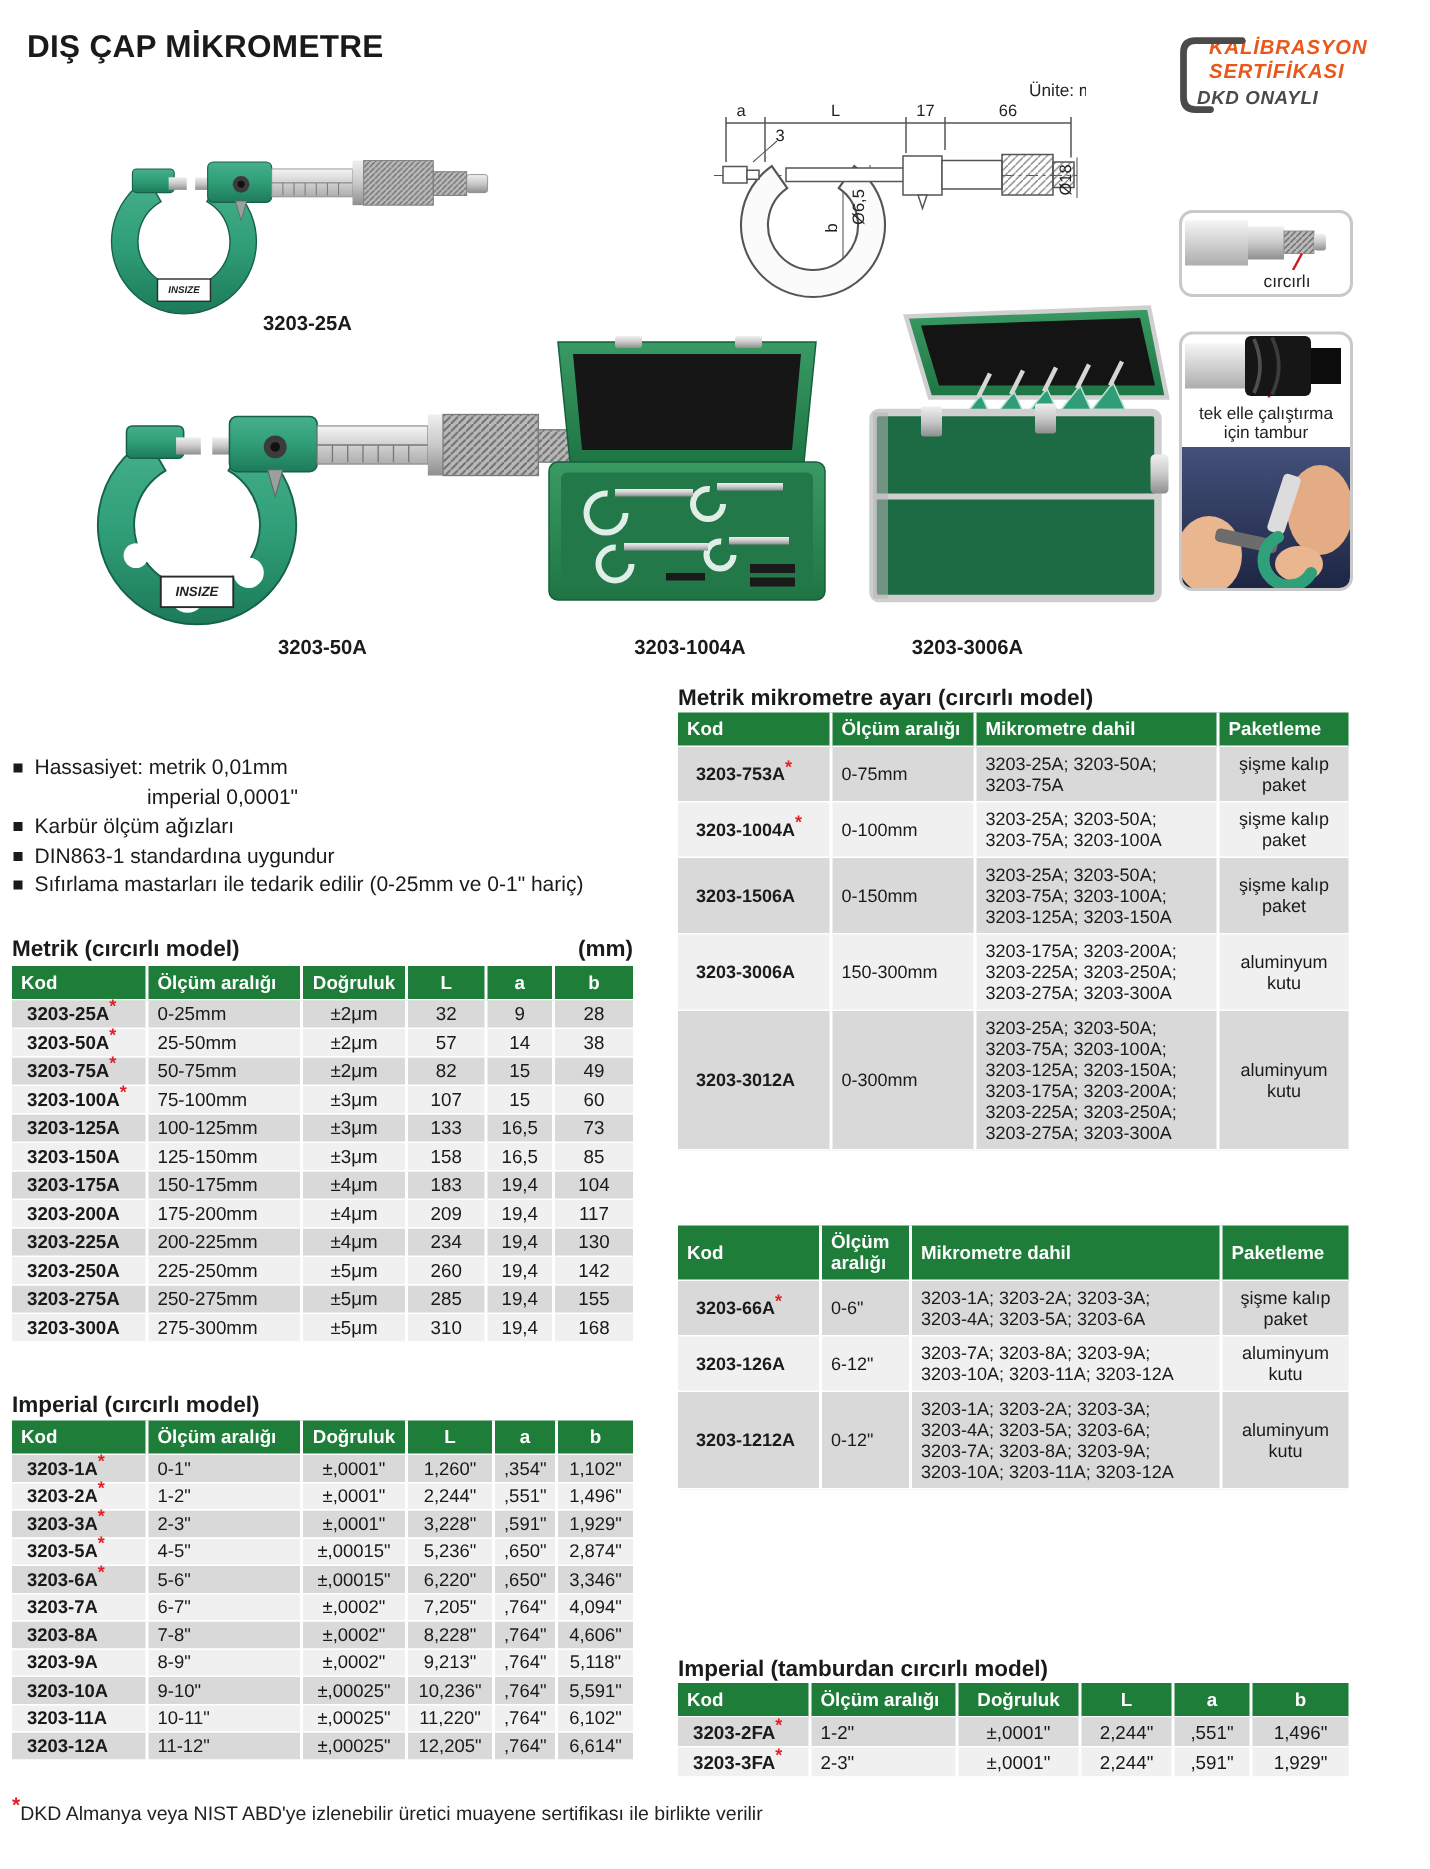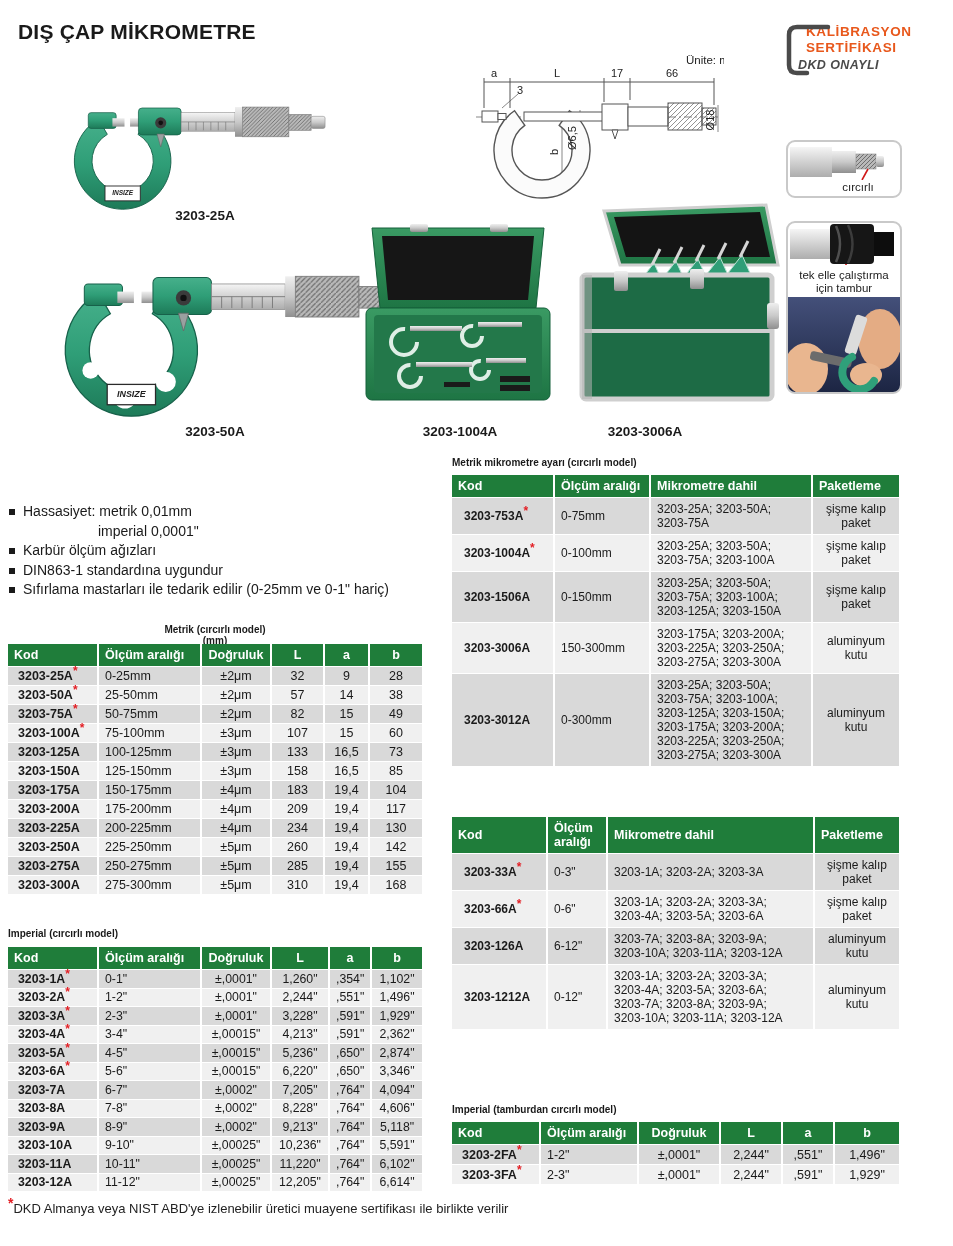--- a/index.html
+++ b/index.html
@@ -3,36 +3,36 @@
 <meta charset="utf-8">
 <style>
   html,body{margin:0;padding:0;background:#fff;}
   .page{position:relative;width:953px;height:1246px;background:#fff;overflow:hidden;
         font-family:"Liberation Sans",sans-serif;color:#1a1a1a;}
   .abs{position:absolute;}
 
   .main-title{font-size:21px;font-weight:bold;letter-spacing:0.2px;}
 
   
-  .badge-text1{font-size:13.5px;font-weight:bold;color:#e8581c;letter-spacing:0.6px;line-height:16px;}
+  .badge-text1{font-size:13.5px;font-weight:bold;font-style:italic;color:#e8581c;letter-spacing:0.6px;line-height:16px;}
   .badge-text3{font-size:12.5px;font-weight:bold;font-style:italic;color:#4a4a4a;letter-spacing:0.4px;}
 
   
   .callout{border:2px solid #c9c9c9;border-radius:9px;background:#fff;overflow:hidden;box-sizing:border-box;}
   .callout-label{font-size:11.5px;color:#222;text-align:center;line-height:13px;}
 
   
   ul.features{margin:0;padding:0;font-size:14px;line-height:19.5px;}
   ul.features li{list-style:none;position:relative;padding-left:15px;}
   ul.features li::before{content:"";position:absolute;left:1px;top:7px;width:6px;height:6px;background:#1a1a1a;}
   ul.features li.sub{padding-left:90px;}
   ul.features li.sub::before{display:none;}
 
-  .sec-title{font-size:10px;font-weight:bold;}
-  .title-row{display:flex;justify-content:space-between;align-items:center;flex-direction:column;}
+  .sec-title{font-size:15px;font-weight:bold;}
+  .title-row{display:flex;justify-content:space-between;align-items:center;}
 
   
   table{border-collapse:collapse;width:100%;table-layout:fixed;}
   th{background:#1f7d3a;color:#fff;font-weight:bold;font-size:12.5px;padding:4px 6px;white-space:pre-line;}
   td{font-size:12.5px;padding:2px 6px;vertical-align:middle;white-space:pre-line;}
   th,td{border-right:2px solid #fff;border-bottom:1px solid #fff;box-sizing:border-box;}
   th:last-child,td:last-child{border-right:none;}
   tbody tr:nth-child(odd) td{background:#d9d9d9;}
   tbody tr:nth-child(even) td{background:#f0f0f0;}
   .kod{font-weight:bold;}
@@ -485,28 +485,20 @@
         </tr>
         <tr>
           <td><span class="kod">3203-3A</span><span class="star">*</span></td>
           <td>2-3"</td>
           <td>±,0001"</td>
           <td>3,228"</td>
           <td>,591"</td>
           <td>1,929"</td>
         </tr>
         <tr>
-          <td><span class="kod">3203-4A</span><span class="star">*</span></td>
-          <td>3-4"</td>
-          <td>±,00015"</td>
-          <td>4,213"</td>
-          <td>,591"</td>
-          <td>2,362"</td>
-        </tr>
-        <tr>
           <td><span class="kod">3203-5A</span><span class="star">*</span></td>
           <td>4-5"</td>
           <td>±,00015"</td>
           <td>5,236"</td>
           <td>,650"</td>
           <td>2,874"</td>
         </tr>
         <tr>
           <td><span class="kod">3203-6A</span><span class="star">*</span></td>
           <td>5-6"</td>
@@ -643,27 +635,20 @@
   <thead>
         <tr>
           <th>Kod</th>
           <th>Ölçüm
 aralığı</th>
           <th>Mikrometre dahil</th>
           <th>Paketleme</th>
         </tr>
       </thead>
       <tbody>
-        <tr>
-          <td><span class="kod">3203-33A</span><span class="star">*</span></td>
-          <td>0-3"</td>
-          <td>3203-1A; 3203-2A; 3203-3A</td>
-          <td>şişme kalıp
-paket</td>
-        </tr>
         <tr>
           <td><span class="kod">3203-66A</span><span class="star">*</span></td>
           <td>0-6"</td>
           <td>3203-1A; 3203-2A; 3203-3A;
 3203-4A; 3203-5A; 3203-6A</td>
           <td>şişme kalıp
 paket</td>
         </tr>
         <tr>
           <td><span class="kod">3203-126A</span></td>

